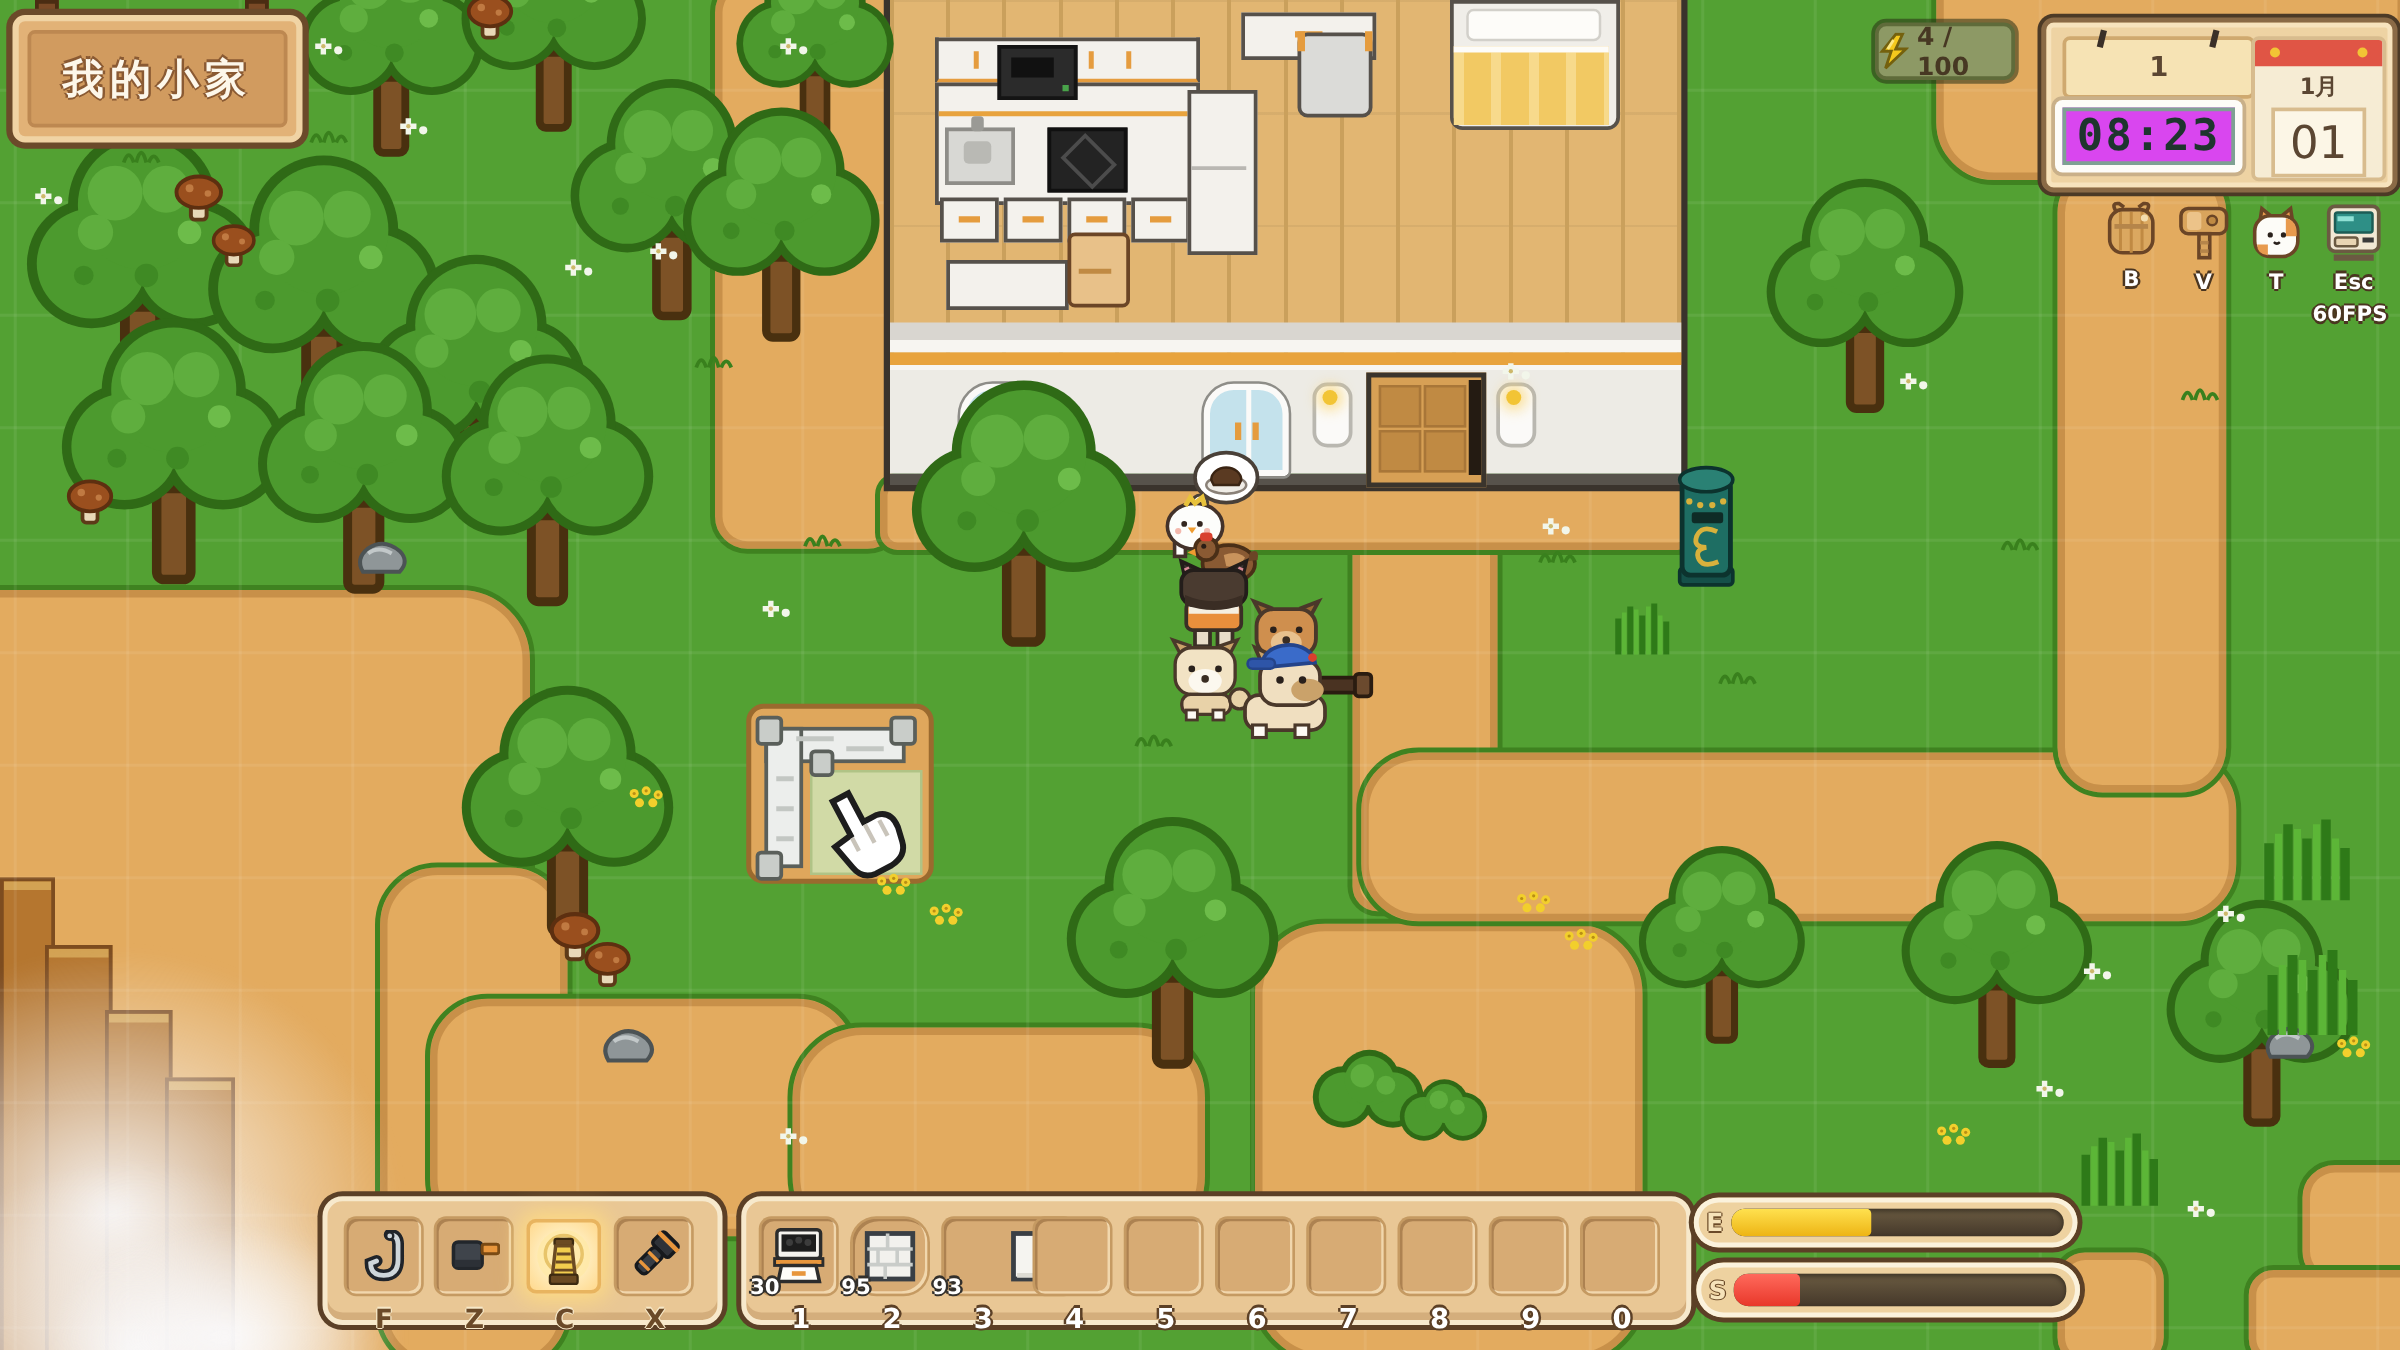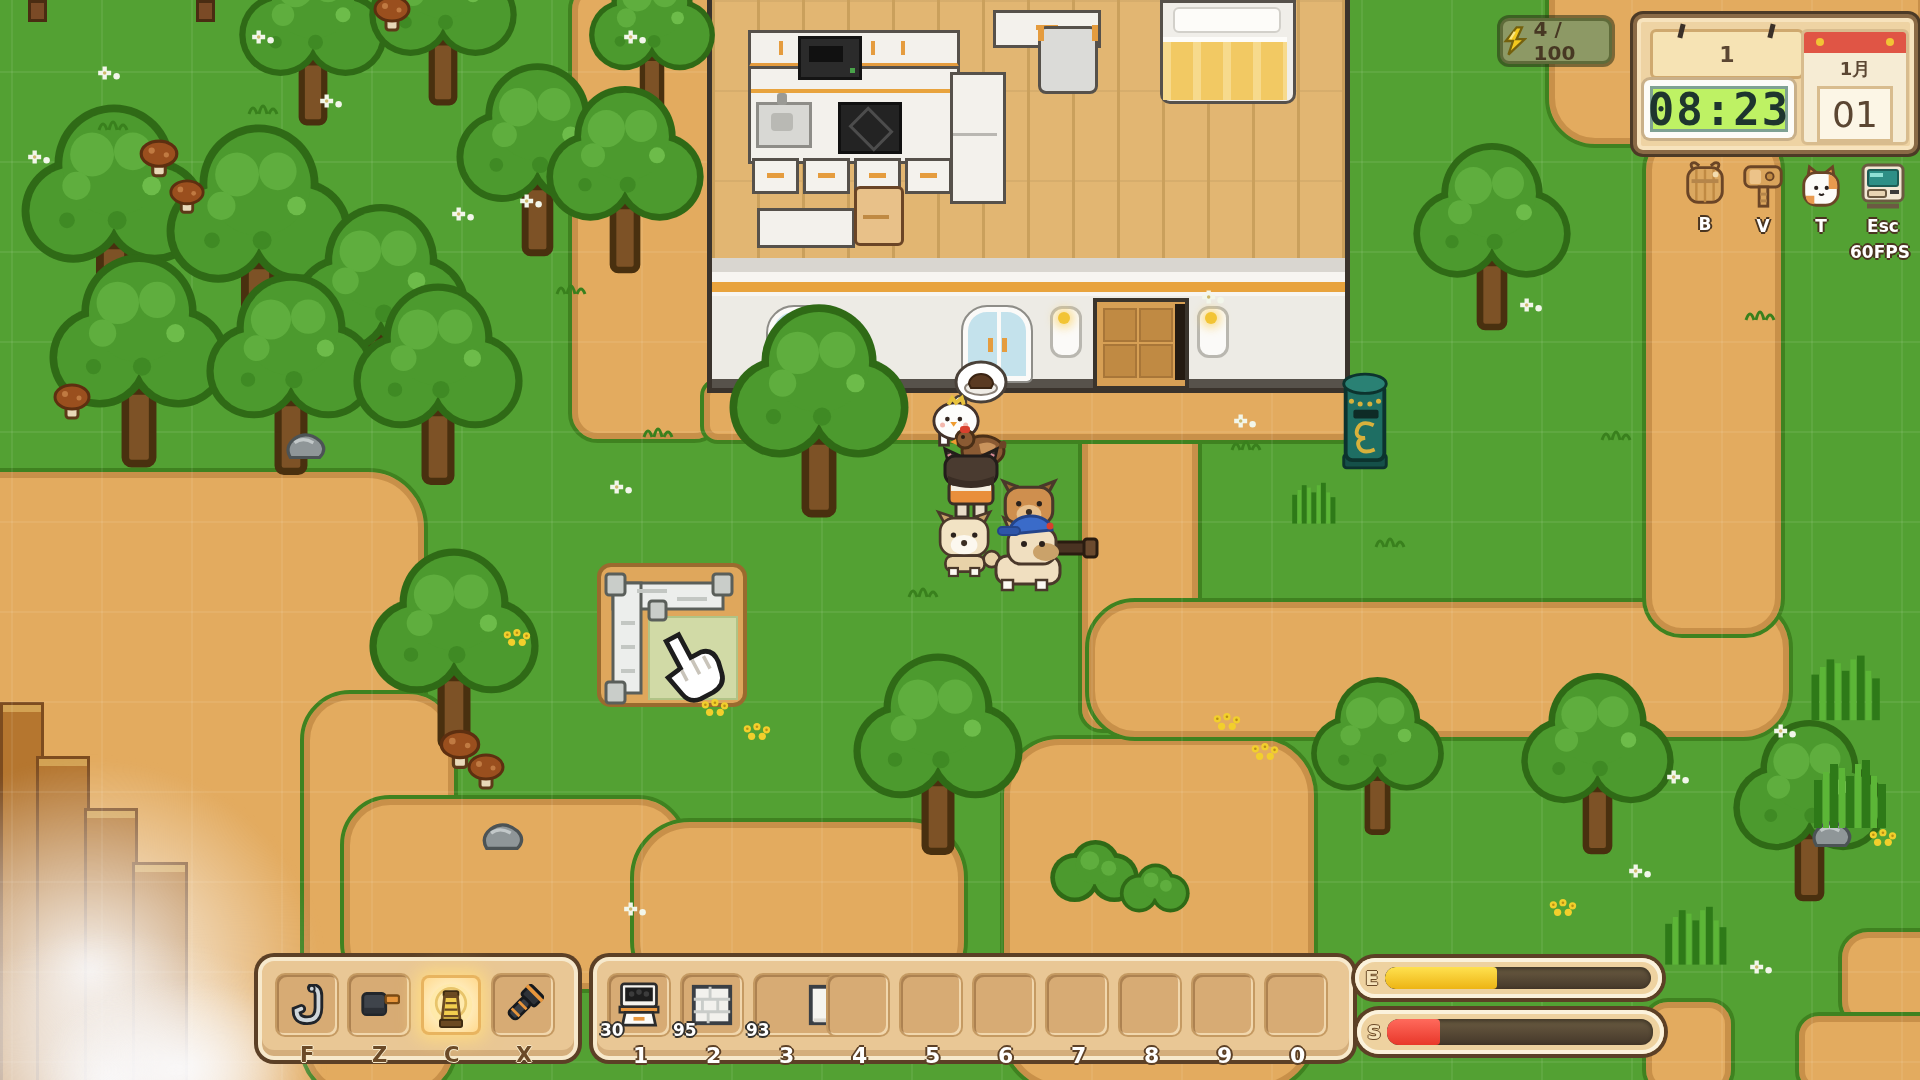--- a/index.html
+++ b/index.html
@@ -63,23 +63,23 @@
         display:flex;align-items:center;justify-content:center;gap:7px;
         color:#473823;font-weight:bold;font-size:20px;}
   #clock{position:absolute;left:1633px;top:14px;width:277px;height:132px;background:#eed3a3;
         border:4px solid #8a6a46;border-radius:10px;box-shadow:0 0 0 3px #4c3a26,inset 0 0 0 4px #f7e3bd;}
   .paper{position:absolute;left:13px;top:11px;width:148px;height:44px;background:#f6e3b4;
         border:3px solid #cfa96f;border-radius:6px;display:flex;align-items:center;justify-content:center;
         font-size:22px;font-weight:bold;color:#5b4632;}
   .pin{position:absolute;top:-8px;width:5px;height:14px;background:#3a3028;transform:rotate(14deg);}
   .lcd-frame{position:absolute;left:7px;top:62px;width:150px;height:58px;background:#fdfcf8;
         border-radius:6px;box-shadow:0 0 0 3px #c9b089;}
-  .lcd{position:absolute;inset:6px;background:#bef264;border:3px solid #7fa193;
+  .lcd{position:absolute;inset:6px;background:#d946ef;border:3px solid #7fa193;
         display:flex;align-items:center;justify-content:center;
-        font-family:"DejaVu Sans Mono",monospace;font-weight:bold;font-size:44px;color:#1e352e;
+        font-family:"DejaVu Sans Mono",monospace;font-weight:bold;font-size:35px;color:#1e352e;
         letter-spacing:2px;transform-origin:center;}
   .cal{position:absolute;left:164px;top:11px;width:102px;height:110px;background:#f6ecd4;
         border:3px solid #d8bc8e;border-radius:6px;overflow:hidden;}
   .cal-head{height:21px;background:#e05545;position:relative;}
   .cal-head i{position:absolute;top:6px;width:8px;height:8px;border-radius:50%;background:#f2c435;}
   .cal-month{text-align:center;font-size:18px;font-weight:bold;color:#5b4632;margin-top:4px;}
   .cal-day{margin:5px auto 0;width:70px;height:50px;background:#fcf6e6;border:3px solid #d8bc8e;
         display:flex;align-items:center;justify-content:center;font-size:36px;font-weight:normal;color:#5b4632;}
 </style>
 </head>
@@ -699,20 +699,25 @@
   <svg class="spr" style="left:980px;top:512px;" width="120" height="86" viewBox="0 0 120 86">
       <use href="#g-dogcap"></use>
     </svg>
 
   <div class="fog" style="left:-140px;top:760px;width:460px;height:420px;"></div>
   <div class="fog" style="left:-100px;top:930px;width:420px;height:300px;"></div>
   <div class="fog" style="left:40px;top:980px;width:280px;height:180px;"></div>
 
   <div class="signpost" style="left:28px;top:0;height:16px;"></div>
   <div class="signpost" style="left:196px;top:0;height:16px;"></div>
+  <div id="sign">
+    <div class="inner">
+      <span class="txt">我的小家</span>
+    </div>
+  </div>
 
   <div id="badge">
     <svg width="24" height="30" viewBox="0 0 26 32">
         <use href="#g-lightning"></use>
       </svg>
     <span>4 / 100</span>
   </div>
 
   <div id="clock">
     <div class="paper">
@@ -786,21 +791,21 @@
     <span class="toolkey" style="left:254px;top:82px;">X</span>
   </div>
 
   <div class="wood" style="left:593px;top:957px;width:752px;height:95px;">
     <div class="slot" style="left:12px;top:14px;">
       <svg width="46" height="48" viewBox="0 0 50 52">
           <use href="#g-stoveitem"></use>
         </svg>
       <span class="count">30</span>
     </div>
-    <div class="slot" style="left:85px;top:14px;">
+    <div class="slot" style="left:85px;top:14px;border-radius:19px;">
       <svg width="46" height="46" viewBox="0 0 48 48">
           <use href="#g-brickitem"></use>
         </svg>
       <span class="count">95</span>
     </div>
     <div class="slot" style="left:158px;top:14px;padding-left:44px;">
       <svg width="46" height="46" viewBox="0 0 48 48">
           <use href="#g-whiteitem"></use>
         </svg>
       <span class="count">93</span>

